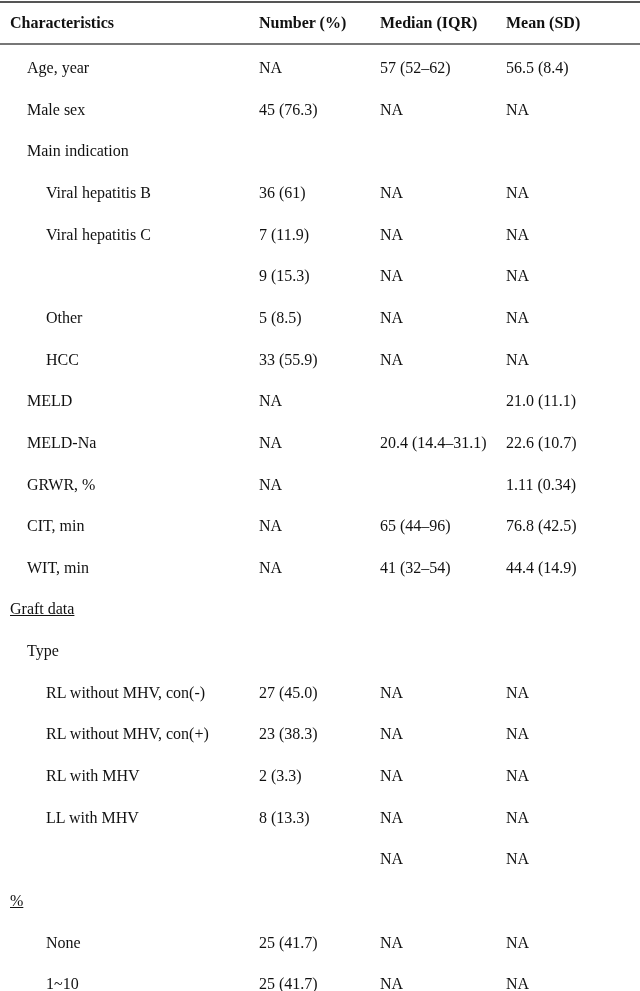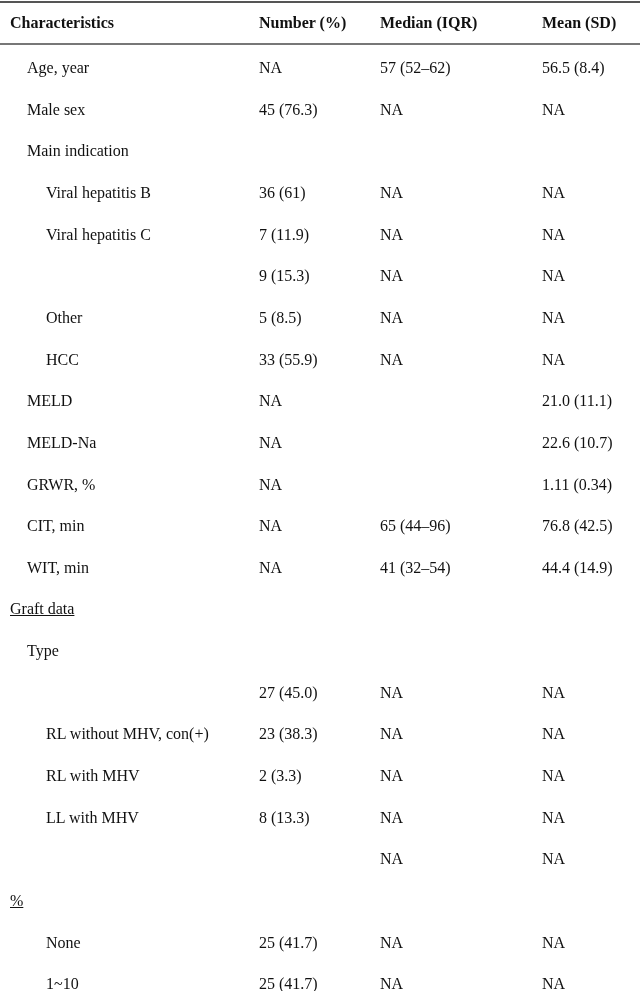--- a/index.html
+++ b/index.html
@@ -7,21 +7,21 @@
            font-family: "Liberation Serif", "DejaVu Serif", serif; color: #111; }
     .table { position: absolute; left: 0; top: 0; width: 640px; }
     .topline { position: absolute; left: 0; top: 1px; width: 640px; height: 2px; background: #555; }
     .headline { position: absolute; left: 0; top: 43px; width: 640px; height: 2px; background: #777; }
     .row { position: absolute; left: 0; width: 532px; height: 24px; font-size: 16px; line-height: 24px; }
     .hdr { top: 11px; font-weight: bold; }
     .c { position: absolute; top: 0; white-space: nowrap; }
     .c0 { left: 10px; }
     .c1 { left: 259px; }
     .c2 { left: 380px; }
-    .c3 { left: 542px; }
+    .c3 { left: 506px; }
     .ind1 { left: 27px; }
     .ind2 { left: 46px; }
     .ind0 { left: 10px; text-decoration: underline; }
     .spread { word-spacing: 9px; }
   </style>
 </head>
 <body>
 
 <div class="table">
   <div class="topline"></div>
@@ -81,20 +81,21 @@
         <span class="c c3">NA</span>
       </div>
       <div class="row" style="top: 389.2px;">
         <span class="c c0 ind1">MELD</span>
         <span class="c c1">NA</span>
         <span class="c c3">21.0 (11.1)</span>
       </div>
       <div class="row" style="top: 430.85px;">
         <span class="c c0 ind1">MELD-Na</span>
         <span class="c c1">NA</span>
+        <span class="c c2">20.4 (14.4–31.1)</span>
         <span class="c c3">22.6 (10.7)</span>
       </div>
       <div class="row" style="top: 472.5px;">
         <span class="c c0 ind1">GRWR, %</span>
         <span class="c c1">NA</span>
         <span class="c c3">1.11 (0.34)</span>
       </div>
       <div class="row" style="top: 514.15px;">
         <span class="c c0 ind1">CIT, min</span>
         <span class="c c1">NA</span>
@@ -113,20 +114,21 @@
         <span class="c c2"></span>
         <span class="c c3"></span>
       </div>
       <div class="row" style="top: 639.1px;">
         <span class="c c0 ind1">Type</span>
         <span class="c c1"></span>
         <span class="c c2"></span>
         <span class="c c3"></span>
       </div>
       <div class="row" style="top: 680.75px;">
+        <span class="c c0 ind2">RL without MHV, con(-)</span>
         <span class="c c1">27 (45.0)</span>
         <span class="c c2">NA</span>
         <span class="c c3">NA</span>
       </div>
       <div class="row" style="top: 722.4px;">
         <span class="c c0 ind2">RL without MHV, con(+)</span>
         <span class="c c1">23 (38.3)</span>
         <span class="c c2">NA</span>
         <span class="c c3">NA</span>
       </div>

